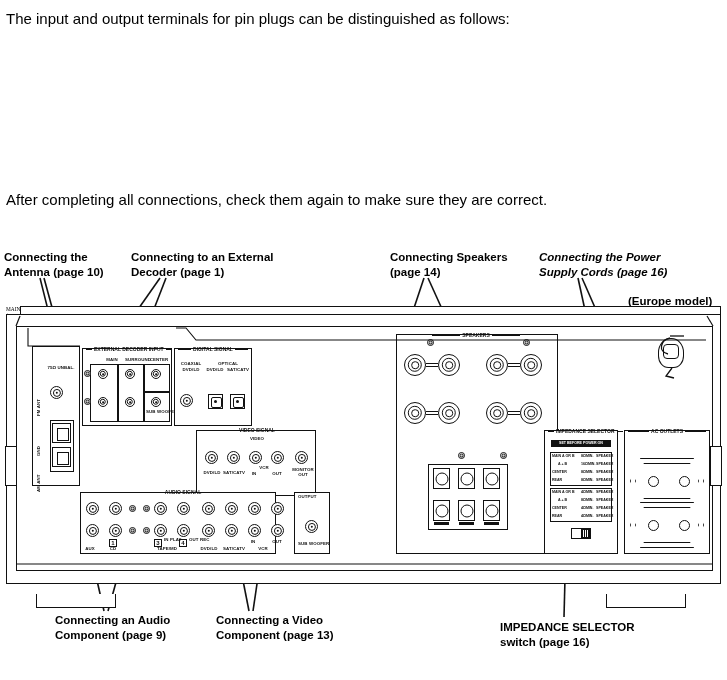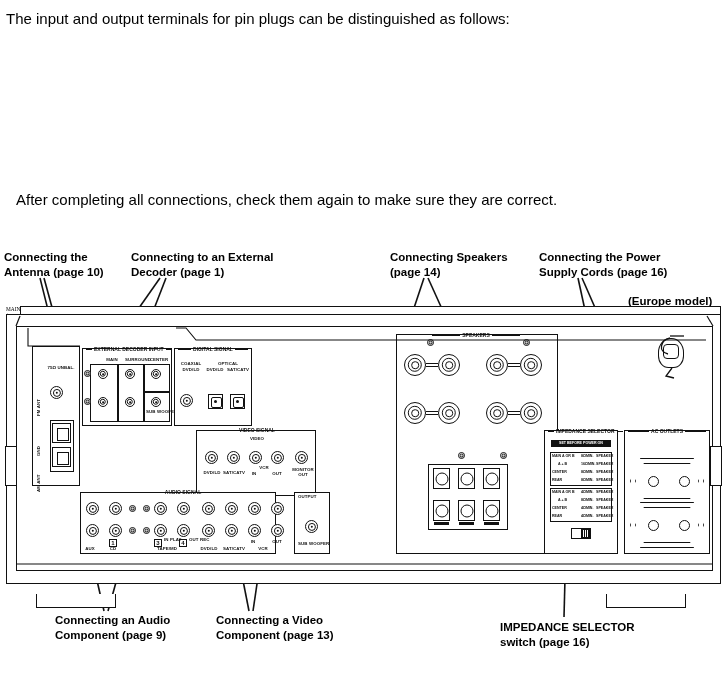--- a/index.html
+++ b/index.html
@@ -16,21 +16,21 @@
   
   .para {
     position:absolute;
     font-family:Liberation Sans, sans-serif;
     font-size:15px;
     line-height:1.2;
     white-space:nowrap;
     margin-top:8px;
   }
   #intro-text { left:6px; top:2px; }
-  #outro-text { left:16px; top:183px; }
+  #outro-text { left:6px; top:183px; }
 
   
   #plug-table {
     position:absolute;
     left:6px; top:24px;
     width:714px; height:146px;
     border-collapse:collapse;
     table-layout:fixed;
   }
   #plug-table td {
@@ -89,21 +89,21 @@
     position:absolute;
     font-family:"Liberation Sans", sans-serif;
     font-size:11.5px;
     font-weight:bold;
     line-height:1.28;
     color:#000;
   }
   #callout-antenna    { left:4px;   top:250px; }
   #callout-decoder    { left:131px; top:250px; }
   #callout-speakers   { left:390px; top:250px; }
-  #callout-power      { left:539px; top:250px; }
+  #callout-power      { left:539px; top:250px;font-style:italic; }
   #callout-europe     { left:628px; top:294px; }
   #callout-audio      { left:55px;  top:613px; }
   #callout-video      { left:216px; top:613px; }
   #callout-impedance  { left:500px; top:620px; }
 
   
   #leader-svg { position:absolute; left:0; top:0; width:727px; height:680px; pointer-events:none; }
 
   
   #receiver {

